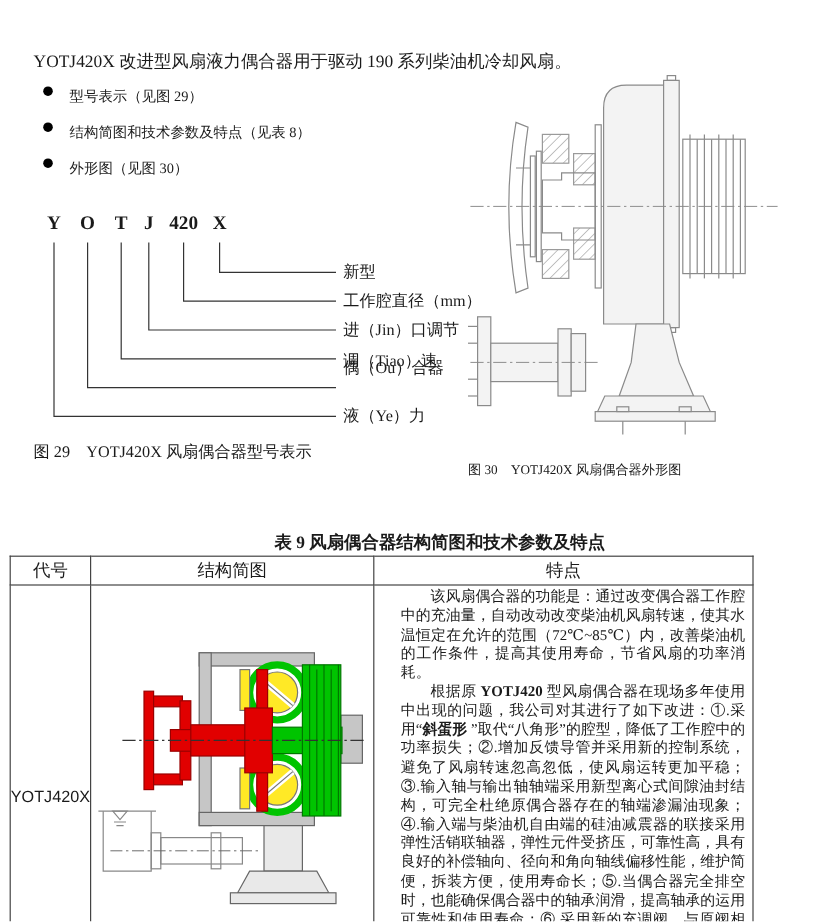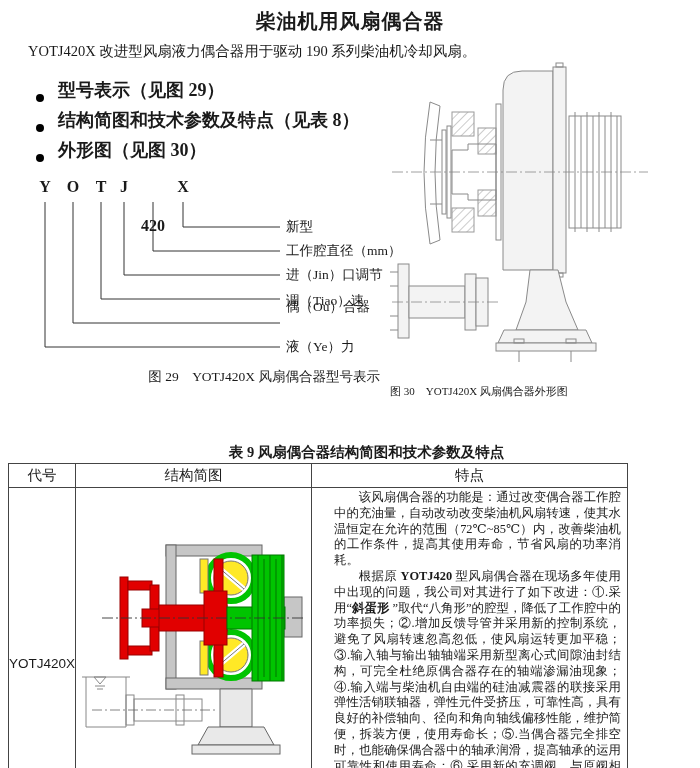--- a/index.html
+++ b/index.html
@@ -5,31 +5,31 @@
   * { margin:0; padding:0; box-sizing:border-box; }
   html,body { background:#ffffff; }
   body { font-family:"Liberation Serif","DejaVu Serif",serif; color:#1a1a1a; }
   #page { position:relative; width:700px; height:768px; background:#ffffff; overflow:hidden; }
 
   .title { position:absolute; top:8px; left:0; width:700px; text-align:center;
            font-size:20px; font-weight:bold; letter-spacing:1px; }
   .intro { position:absolute; top:42px; left:28px; width:620px; font-size:14.5px; }
 
   .bullets { position:absolute; top:72px; left:36px; list-style:none; }
-  .bullets li { display:flex; align-items:flex-end; height:30px; font-size:18px; font-weight:bold; }
+  .bullets li { display:flex; align-items:flex-start; height:30px; font-size:12px; font-weight:normal; }
   .dot { width:8px; height:8px; border-radius:50%; background:#000; margin-right:14px; flex:0 0 auto; }
 
   
   .model-diag { position:absolute; top:178px; left:28px; width:352px; height:185px; }
   .code-letter { position:absolute; top:0; font-size:16px; font-weight:bold; text-align:center; width:18px; }
-  .code-letter.wide { width:32px;margin-top:39px; }
+  .code-letter.wide { width:32px; }
   .model-diag svg { position:absolute; left:0; top:0; }
   .diag-label { position:absolute; left:258px; width:100px; font-size:13.5px; white-space:nowrap; }
 
-  .caption29 { position:absolute; top:368px; left:28px; width:352px; text-align:right; font-size:13.5px; }
+  .caption29 { position:absolute; top:368px; left:28px; width:352px; text-align:left; font-size:13.5px; }
   .caption30 { position:absolute; top:384px; left:390px; width:300px; text-align:left; font-size:11px; }
 
   .outline-fig { position:absolute; top:62px; left:390px; width:310px; height:303px; }
 
   .tbl-title { position:absolute; top:443px; left:0; width:700px; text-align:center;
                font-size:14.5px; font-weight:600;padding-left:33px; }
   table.spec { position:absolute; top:463px; left:8px; width:620px; border-collapse:collapse; table-layout:fixed; }
   table.spec th, table.spec td { border:1px solid #444; }
   table.spec th { font-size:14.5px; font-weight:normal; height:24px; text-align:center; }
   td.code-cell { text-align:center; font-size:13.5px; font-family:"Liberation Sans","DejaVu Sans",sans-serif; }
@@ -41,21 +41,20 @@
   .draw { stroke:#8a8a8a; stroke-width:1; fill:none; }
   .drawf { stroke:#8a8a8a; stroke-width:1; fill:#f3f3f3; }
   .hatch { stroke:#9a9a9a; stroke-width:1; fill:url(#hx); }
   .cl { stroke:#888; stroke-width:0.8; fill:none; stroke-dasharray:11 3 2 3; }
 </style>
 </head>
 <body>
 
 <div id="page">
 
-  <div class="title">柴油机用风扇偶合器</div>
   <div class="intro">YOTJ420X 改进型风扇液力偶合器用于驱动 190 系列柴油机冷却风扇。</div>
 
   <ul class="bullets">
     <li>
       <span class="dot"></span>
       <span>型号表示（见图 29）</span>
     </li>
     <li>
       <span class="dot"></span>
       <span>结构简图和技术参数及特点（见表 8）</span>

